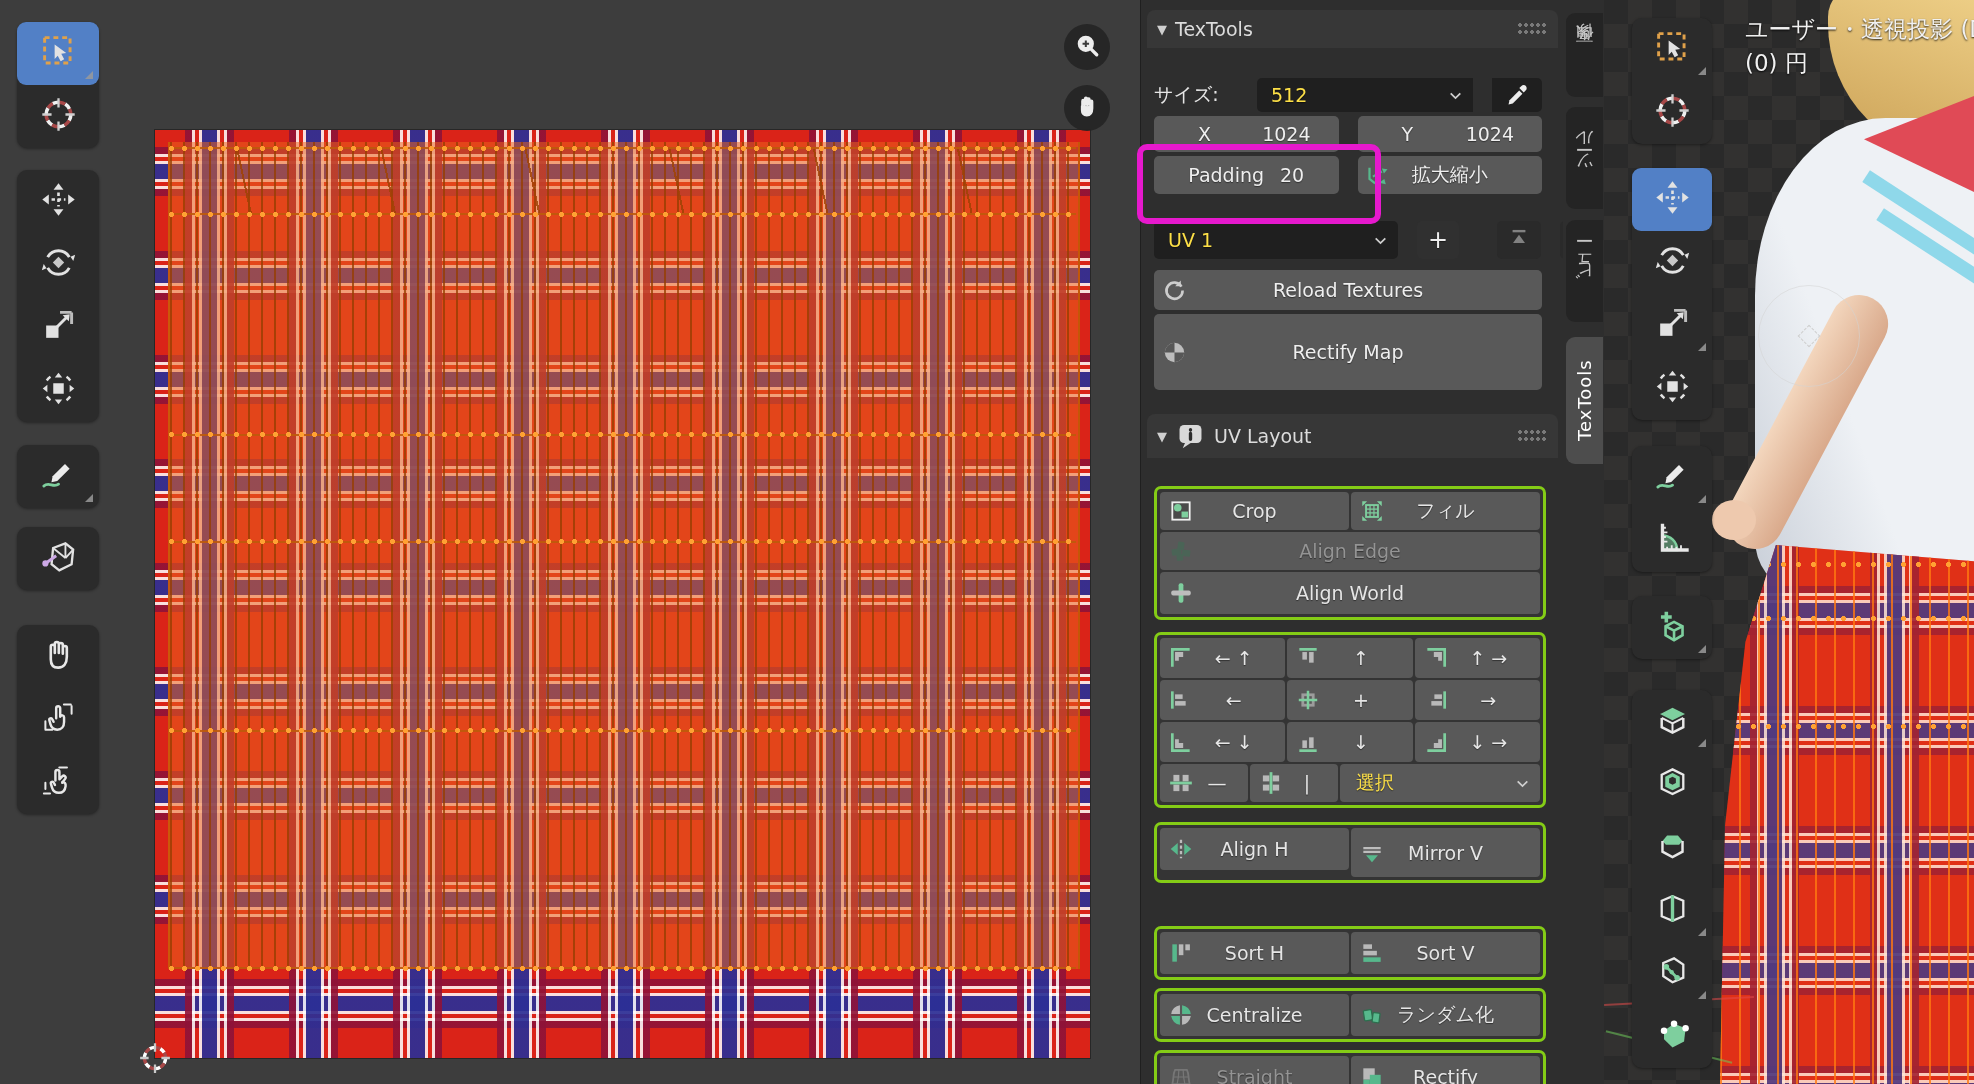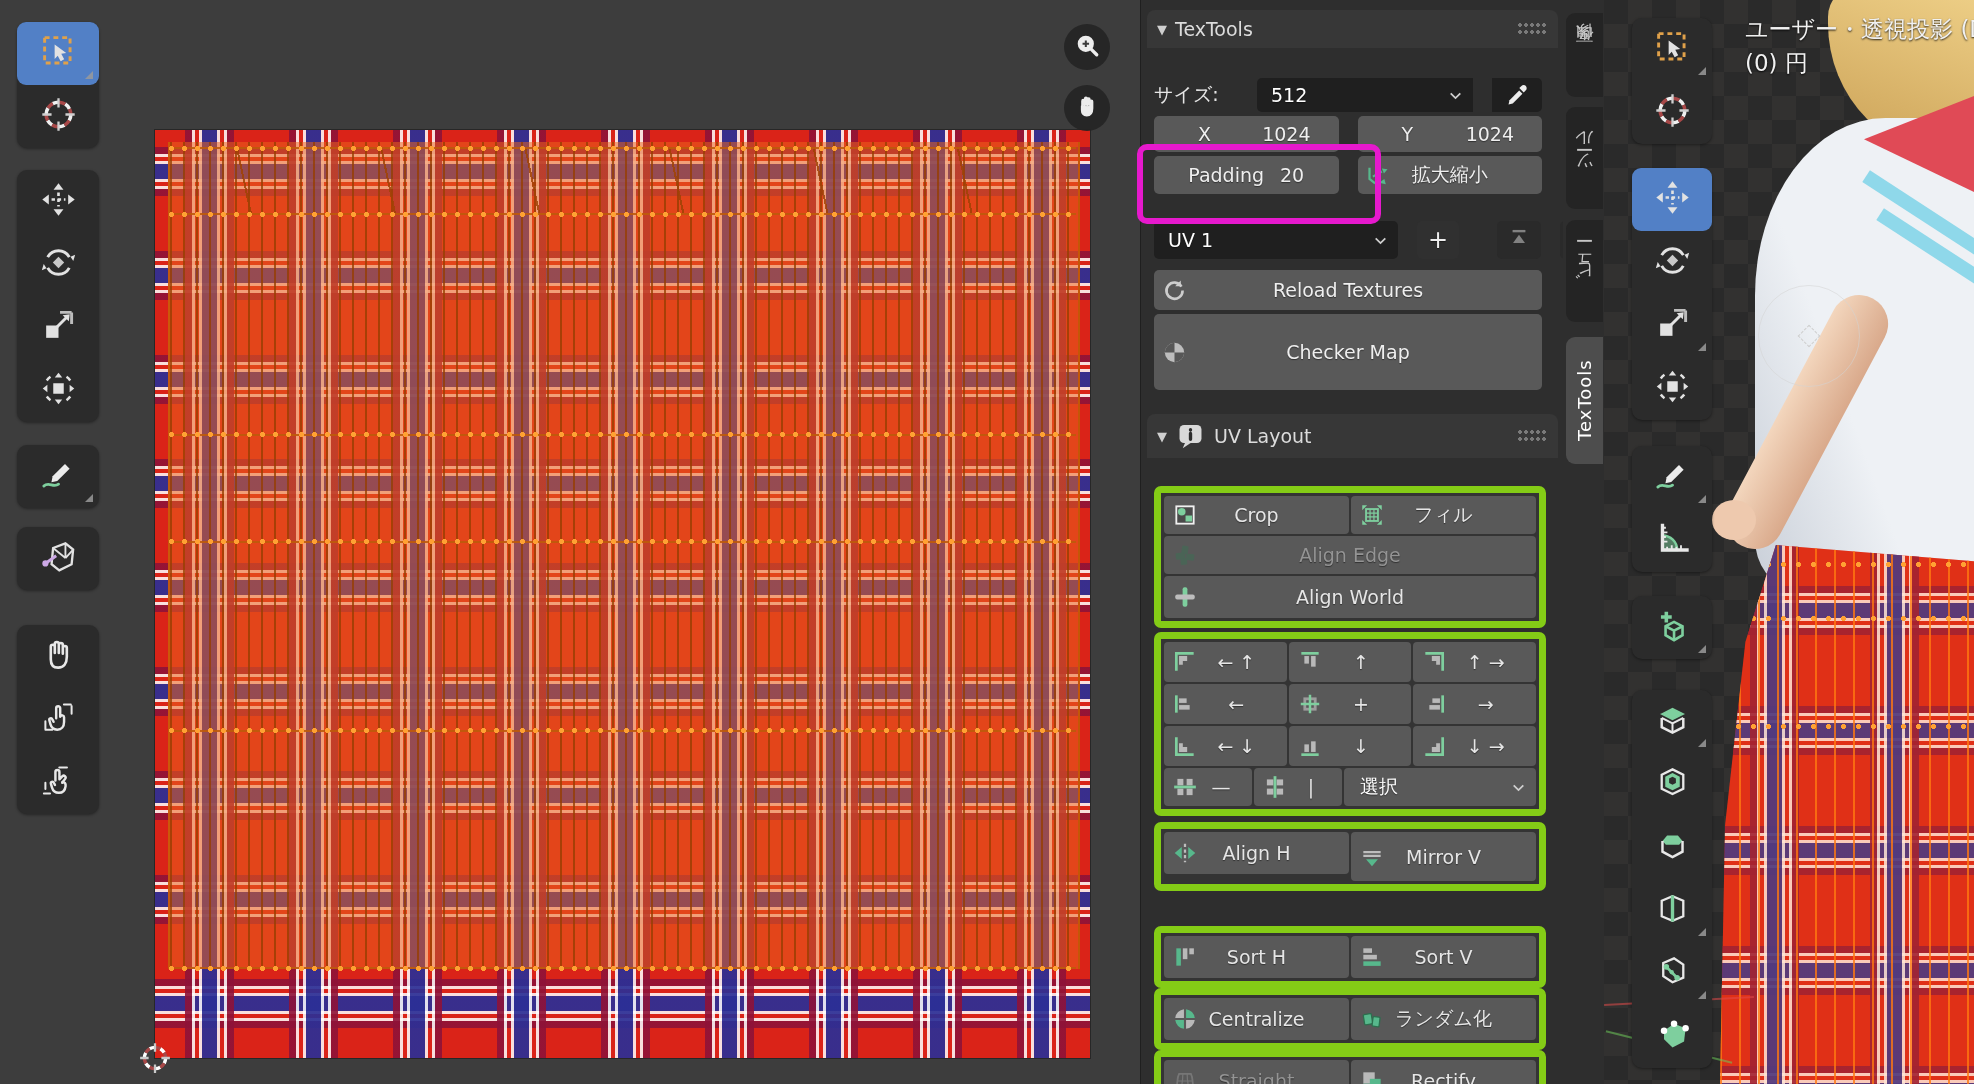--- a/index.html
+++ b/index.html
@@ -53,28 +53,28 @@
       display:flex;align-items:center;gap:8px;padding:0 10px;box-sizing:border-box;font-size:19px;color:#dcdcdc;}
   .caret{font-size:13px;color:#cfcfcf;}
   .grips{margin-left:auto;width:30px;height:13px;
       background:radial-gradient(circle at 2px 2px,#7a7a7a 1.7px,transparent 1.9px) 0 0/6px 7px;}
   .prow{position:absolute;left:0;width:388px;display:flex;gap:19px;}
   .cell{flex:1;background:#595959;border-radius:5px;display:flex;align-items:center;justify-content:center;
       font-size:19px;color:#efefef;position:relative;text-shadow:0 1px 1px rgba(0,0,0,.45);}
   .cell .ico{position:absolute;left:7px;width:27px;height:27px;}
   .cell .ico svg{width:100%;height:100%;}
   .slider{justify-content:space-between;padding:0 28px 0 44px;box-sizing:border-box;}
-  .dark{background:#1f1f1f;justify-content:flex-start;padding-left:14px;box-sizing:border-box;color:#ffffff;}
+  .dark{background:#1f1f1f;justify-content:flex-start;padding-left:14px;box-sizing:border-box;color:#fde047;}
   .chev{position:absolute;right:7px;width:21px;height:21px;}
   .chev svg{width:100%;height:100%;}
   .mini{flex:0 0 44px;background:#2a2a2a;}
   .mini svg{width:22px;height:22px;opacity:.55;}
   .disabled{color:#949494 !important;text-shadow:none;}
   .disabled .ico{opacity:.55;}
-  .gbox{position:absolute;left:0px;width:392px;border:7px solid #84cc16;background:#343434;border-radius:7px;
+  .gbox{position:absolute;left:0px;width:392px;border:3px solid #84cc16;background:#343434;border-radius:7px;
       padding:3px;box-sizing:border-box;}
   .gbox .grow{display:flex;gap:2px;margin-bottom:2px;}
   .gbox .grow:last-child{margin-bottom:0;}
   .gbtn{flex:1;height:38px;background:#595959;border-radius:4px;display:flex;align-items:center;justify-content:center;
       font-size:19px;position:relative;text-shadow:0 1px 1px rgba(0,0,0,.45);}
   .gbtn .ico{position:absolute;left:8px;width:26px;height:26px;}
   .gbtn .ico svg{width:100%;height:100%;}
   #align-grid{display:grid;grid-template-columns:repeat(3,1fr);gap:2px;margin-bottom:2px;}
   #align-grid .gbtn{height:40px;}
   .icobtn{flex:0 0 88px;}
@@ -339,21 +339,21 @@
           <span>Reload Textures</span>
         </div>
       </div>
 
       <div class="prow" style="top:314px;height:76px">
         <div class="cell">
           <span class="ico"><svg viewBox="0 0 24 24">
                 <circle cx="12" cy="12" r="8.6" fill="#bdbdbd"></circle>
                 <path d="M12 3.4A8.6 8.6 0 0 0 3.4 12H12zM12 20.6a8.6 8.6 0 0 0 8.6-8.6H12z" fill="#575757"></path>
               </svg></span>
-          <span>Checker Map</span>
+          <span>Rectify Map</span>
         </div>
       </div>
 
       <div class="phead" style="top:414px;height:44px">
         <span class="caret">▼</span>
         <span class="ico" style="width:31px;height:31px;display:inline-block"><svg viewBox="0 0 24 24">
               <rect x="3.5" y="3" width="17" height="14" rx="3.5" fill="#d9d9d9"></rect>
               <path d="M8 16.5L6 21l7-4.5z" fill="#d9d9d9"></path>
               <path d="M12 6.8v.2M12 9.6v4.6" stroke="#2c2c2c" stroke-width="2.6" stroke-linecap="round"></path>
             </svg></span>

